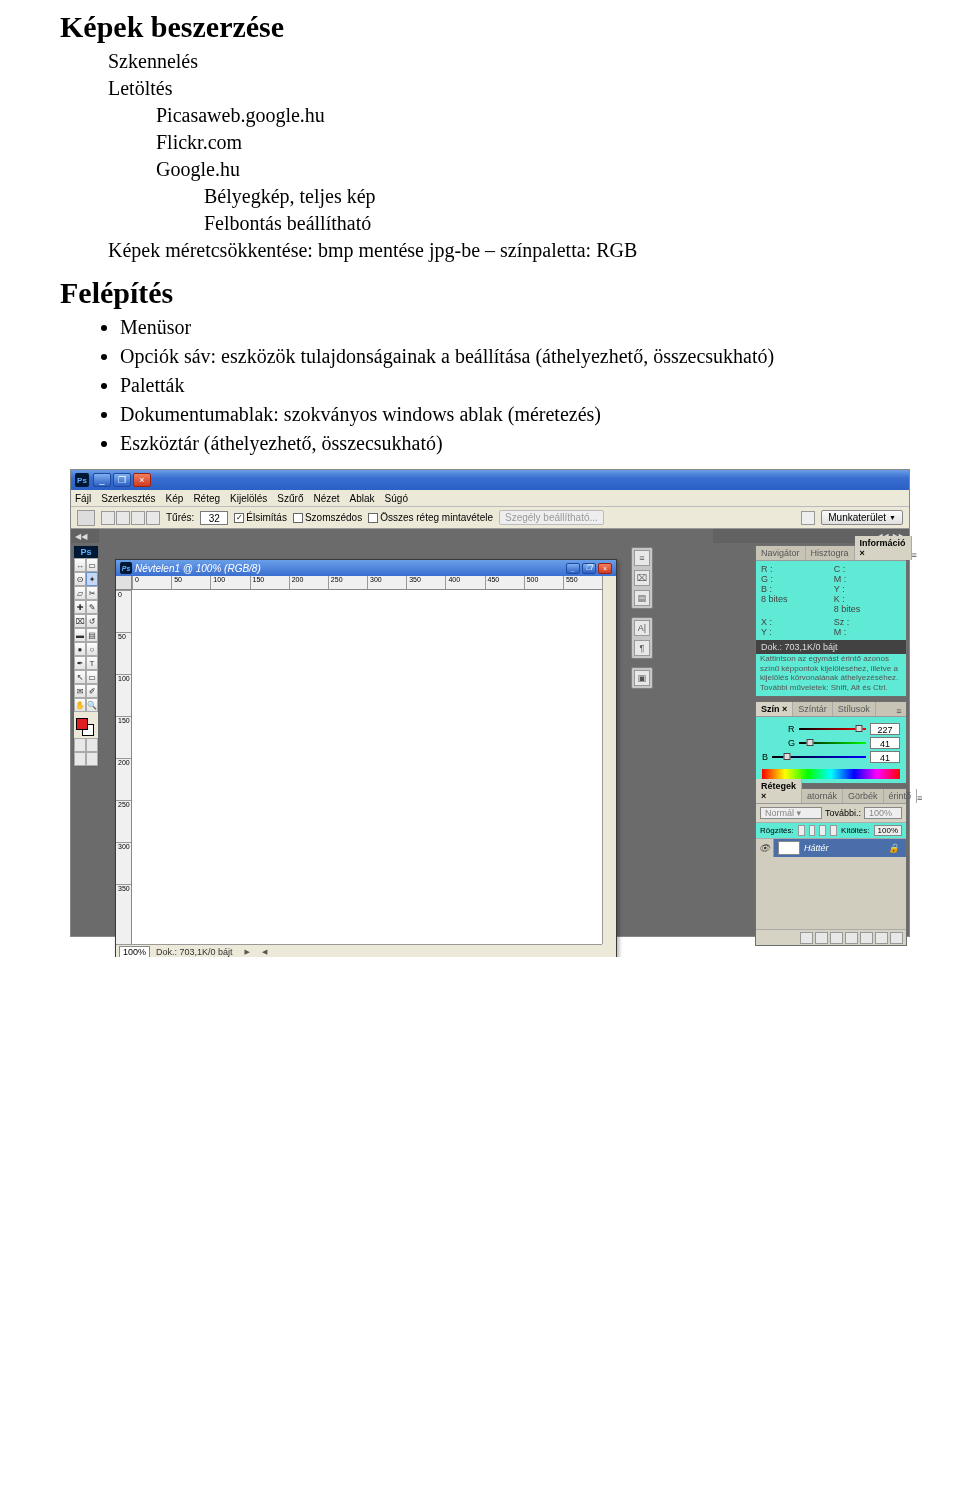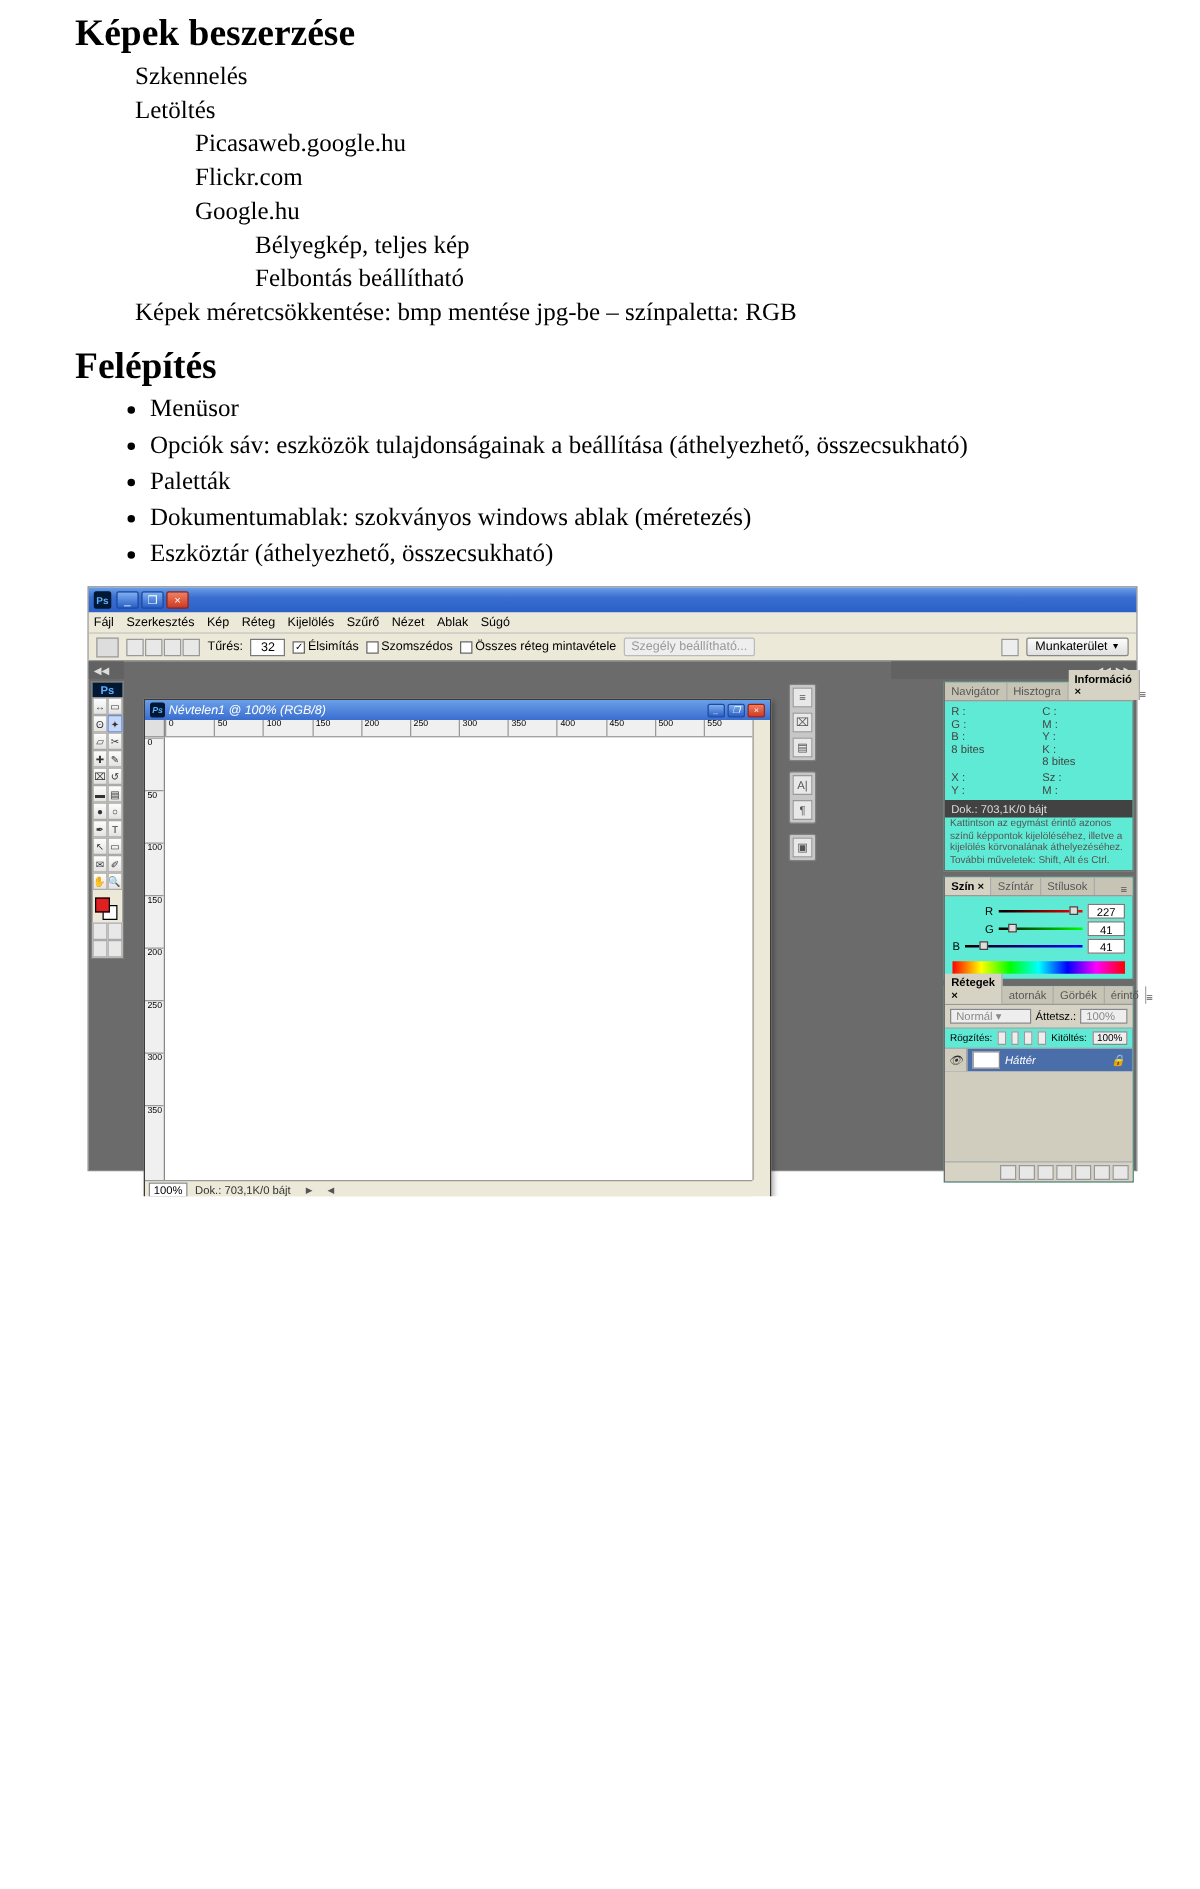--- a/index.html
+++ b/index.html
@@ -447,21 +447,21 @@
           <div class="tabs">
             <span class="tab active"><span>Rétegek</span> ×</span>
             <span class="tab">atornák</span>
             <span class="tab">Görbék</span>
             <span class="tab">érintő</span>
             <span class="menu">≡</span>
           </div>
           <div class="lay-body">
             <div class="lay-ctrl">
               <span class="sel"><span>Normál</span> ▾</span>
-              <span>Áttetsz.:</span>
+              <span>További.:</span>
               <span class="sel" style="flex:0 0 38px;">100%</span>
             </div>
             <div class="lay-lock">
               <span>Rögzítés:</span>
               <div class="ico"></div>
               <div class="ico"></div>
               <div class="ico"></div>
               <div class="ico"></div>
               <span style="margin-left:auto;">Kitöltés:</span>
               <span class="sel" style="background:#eee;border:1px solid #888;padding:0 3px;">100%</span>

